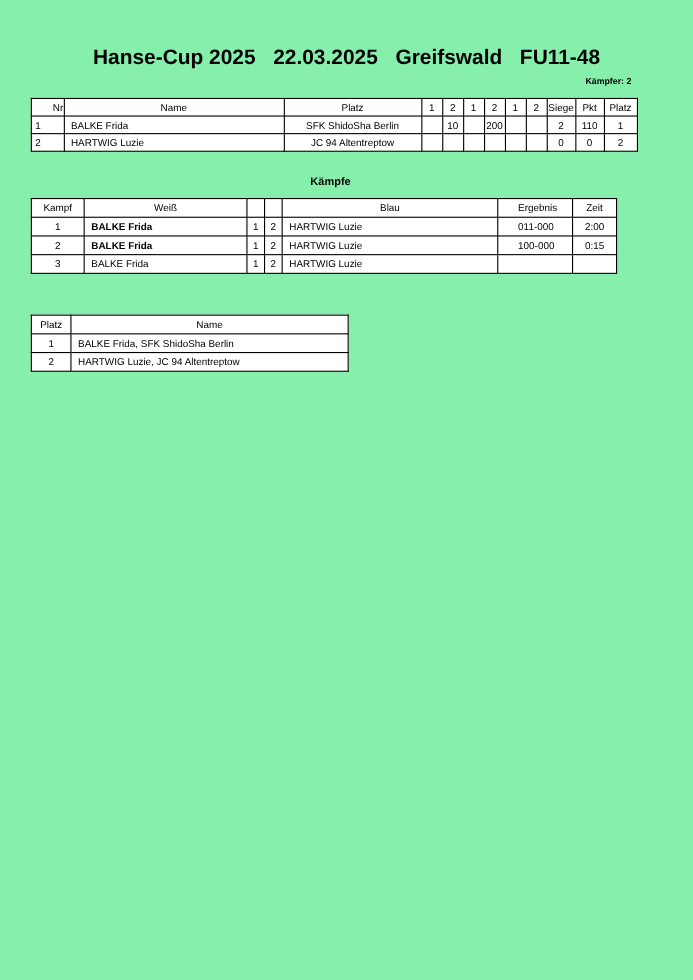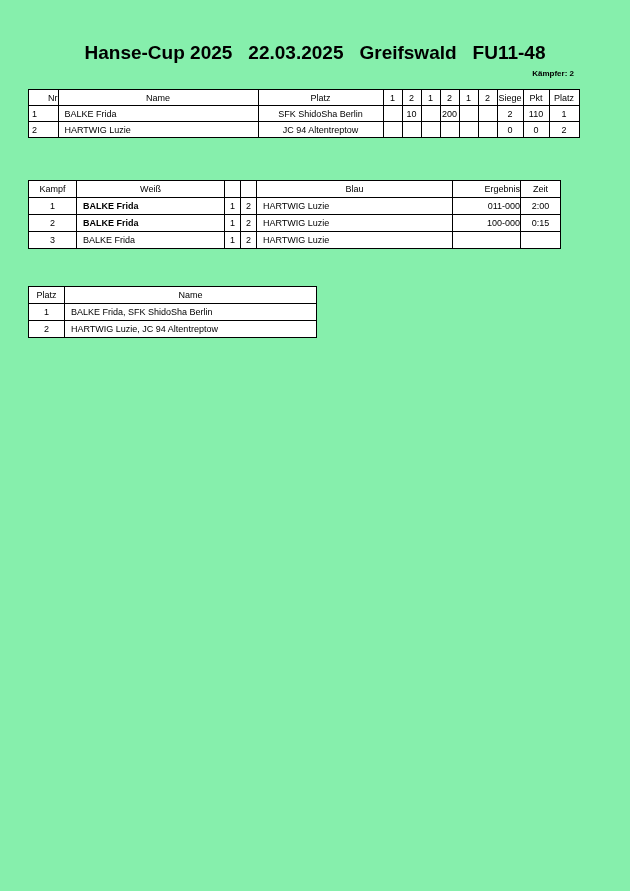--- a/index.html
+++ b/index.html
@@ -113,21 +113,21 @@
     top: 180px;
   }
   #kaempfe-table td, #kaempfe-table th { height: 17px; }
   .k-kampf { width: 48px; text-align: center; }
   .k-weiss { width: 148px; text-align: left; padding-left: 6px; }
   .k-weiss-h { width: 148px; text-align: center; }
   .k-n1 { width: 16px; text-align: center; }
   .k-n2 { width: 16px; text-align: center; }
   .k-blau { width: 196px; text-align: left; padding-left: 6px; }
   .k-blau-h { width: 196px; text-align: center; }
-  .k-erg { width: 68px; text-align: right; }
+  .k-erg { width: 68px; text-align: left; padding-left: 18px; }
   .k-zeit { width: 40px; text-align: center; }
   .bold { font-weight: bold; }
 
   
   #ergebnisse-table {
     left: 28px;
     top: 286px;
   }
   #ergebnisse-table td, #ergebnisse-table th { height: 17px; }
   .e-platz { width: 36px; text-align: center; }
@@ -187,20 +187,21 @@
         <td class="c-pt"></td>
         <td class="c-pt"></td>
         <td class="c-pt"></td>
         <td class="c-siege">0</td>
         <td class="c-pkt">0</td>
         <td class="c-platz">2</td>
       </tr>
     </tbody>
   </table>
 
+  <div class="caption kaempfe-caption">Kämpfe</div>
 
   <table id="kaempfe-table">
     <thead>
       <tr>
         <th class="k-kampf">Kampf</th>
         <th class="k-weiss-h">Weiß</th>
         <th class="k-n1"></th>
         <th class="k-n2"></th>
         <th class="k-blau-h">Blau</th>
         <th class="k-erg">Ergebnis</th>

